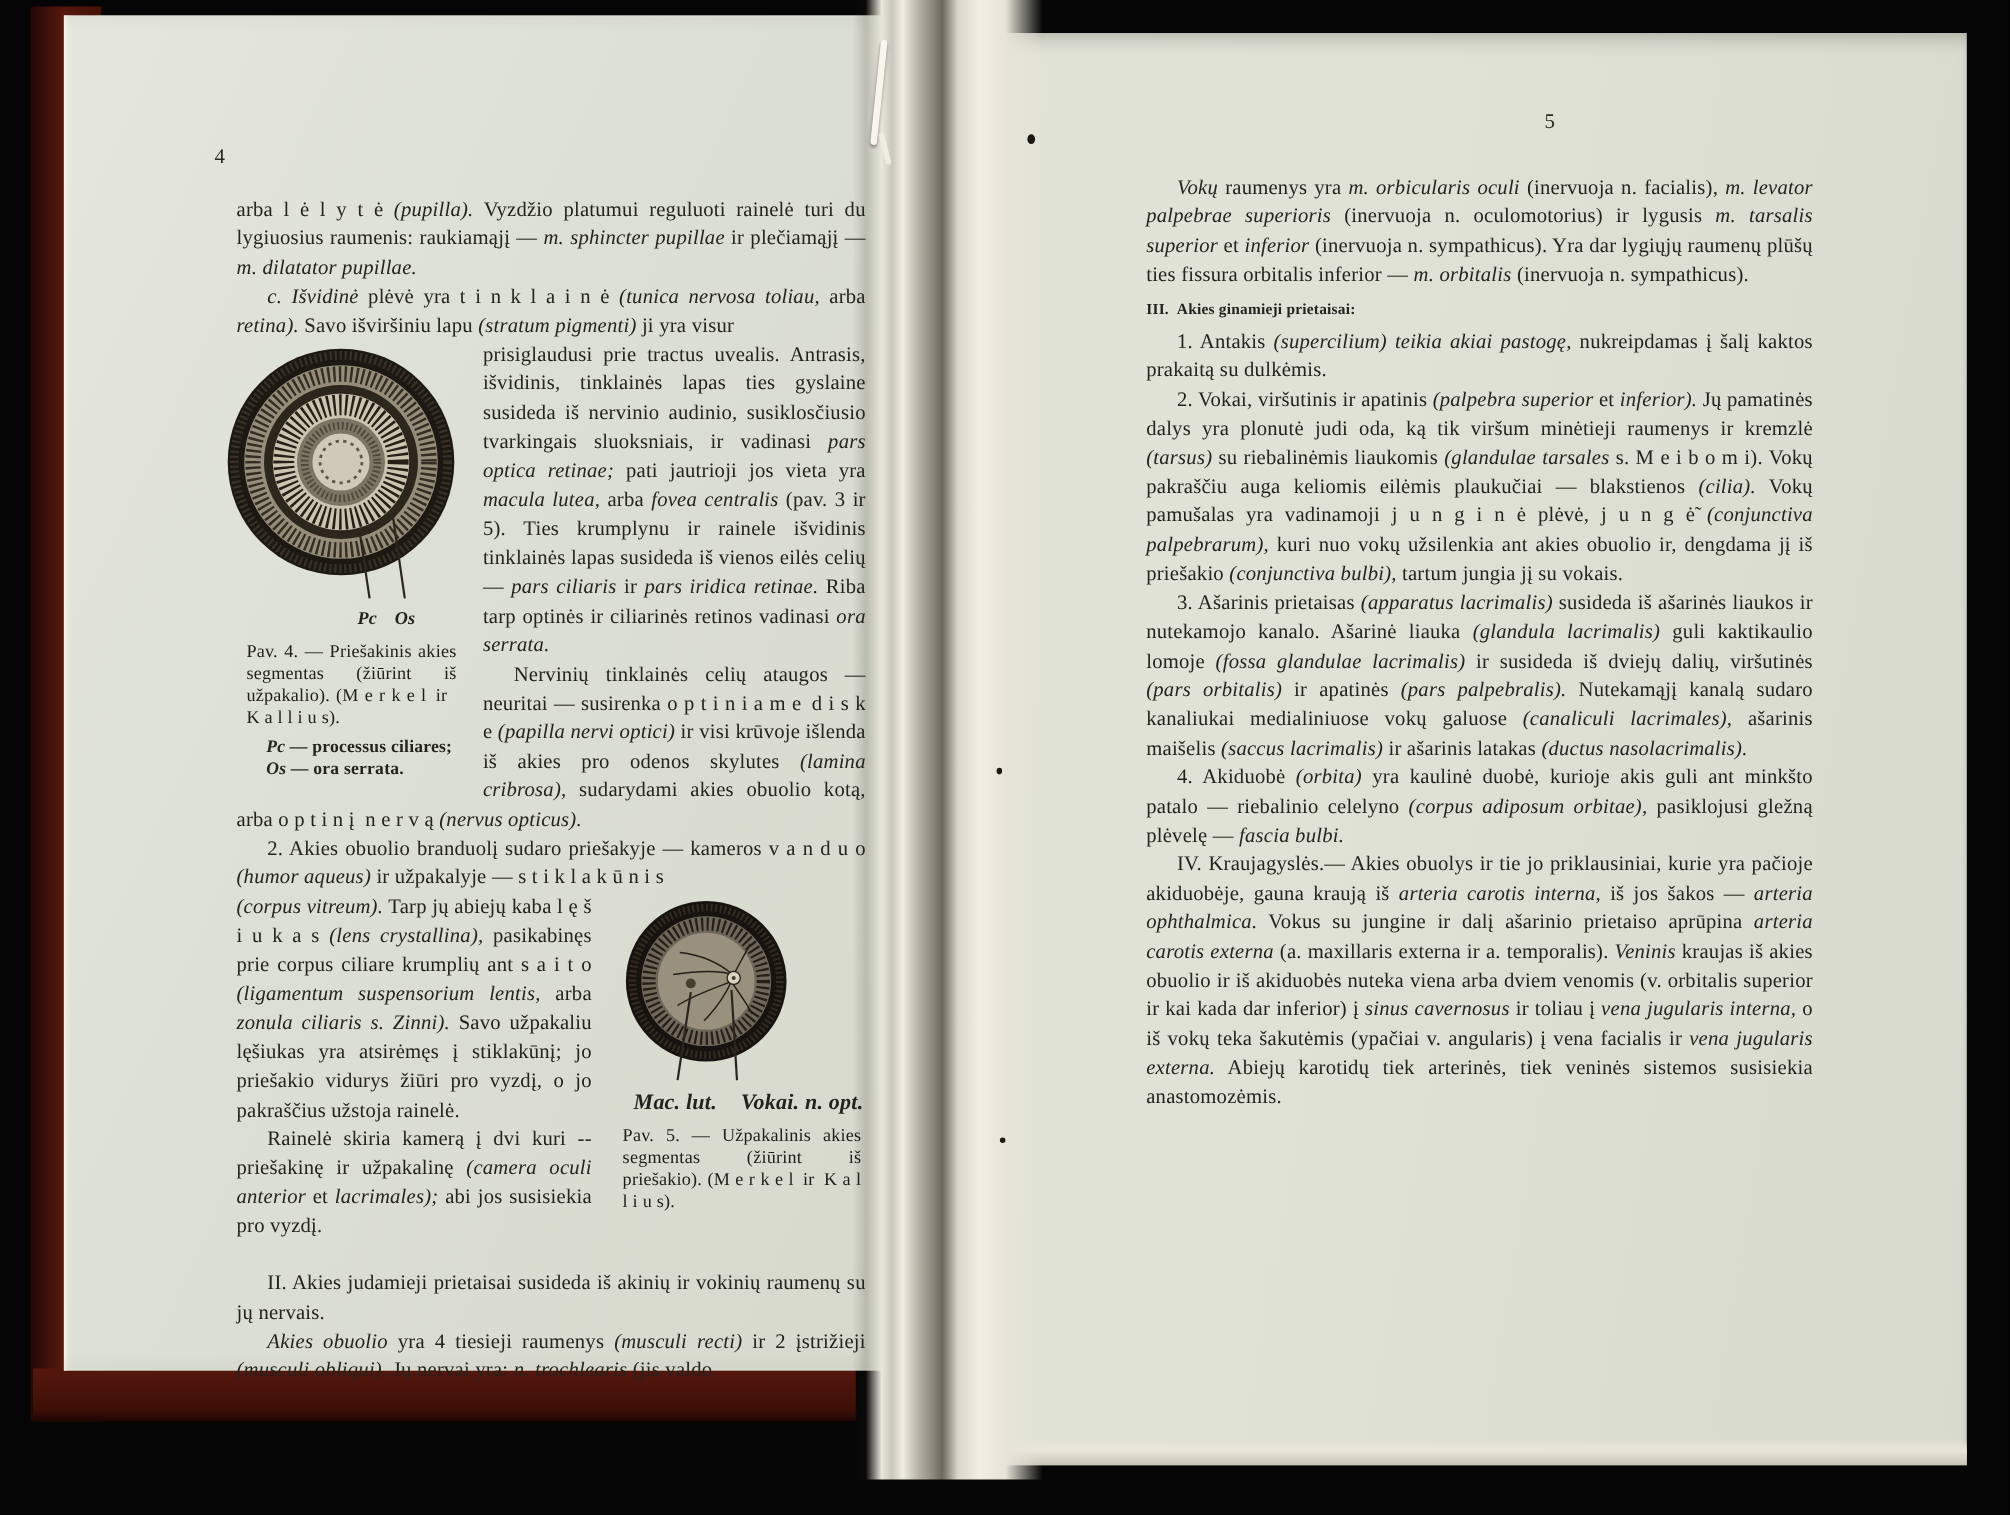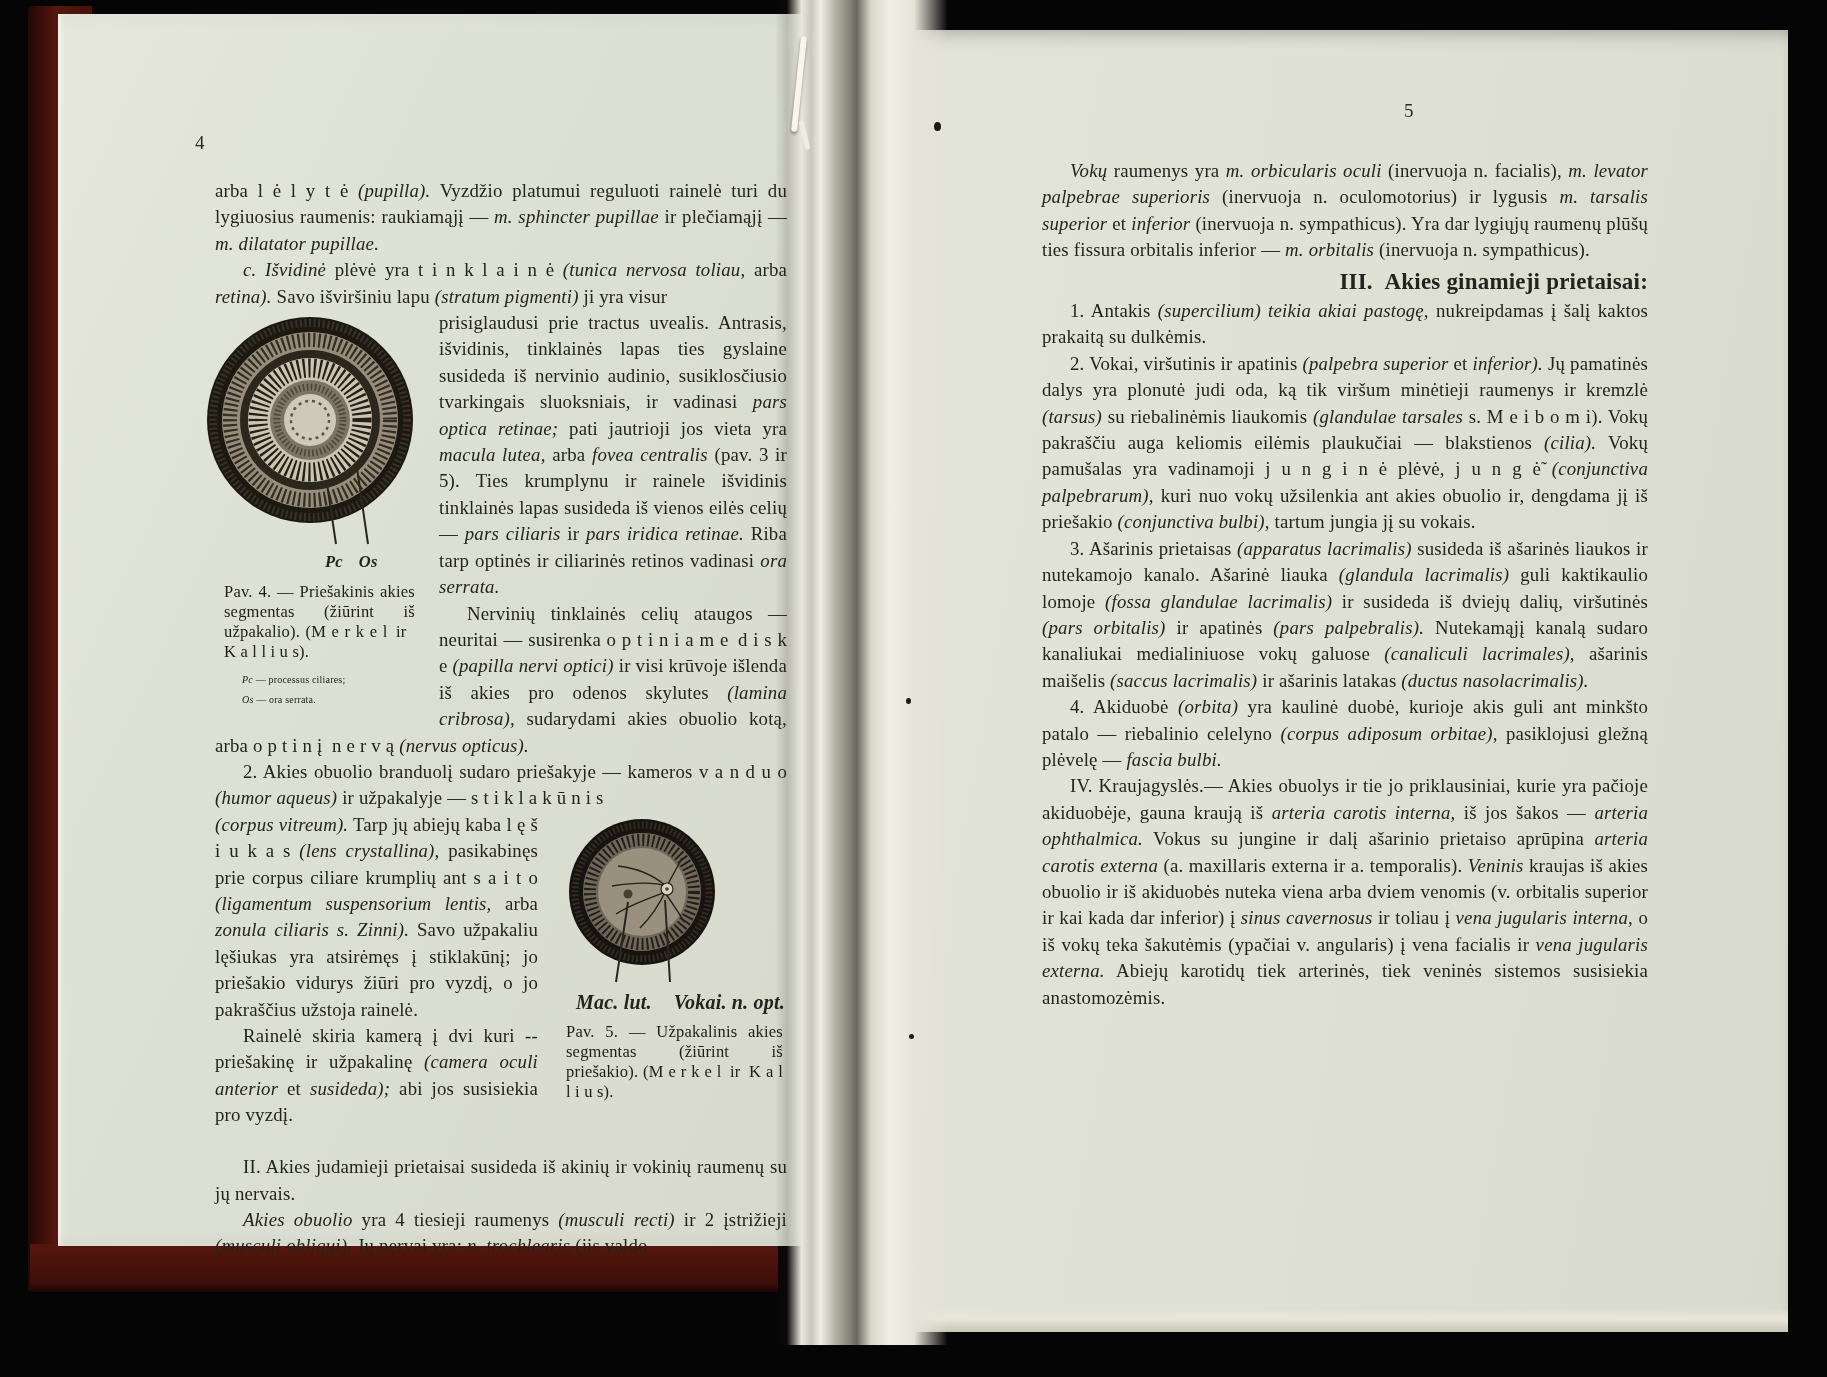--- a/index.html
+++ b/index.html
@@ -46,32 +46,32 @@
   .pn-left{left:137px;top:118px;}
   .pn-right{left:566px;top:70px;}
   .textblock{position:absolute;font-size:18.8px;line-height:26.4px;letter-spacing:.2px;}
   .lt{left:157px;top:164px;width:572px;}
   .rt{left:204px;top:128px;width:606px;}
   p{margin:0;text-align:justify;}
   .ind{text-indent:28px;}
   .clr{clear:both;}
   .s-i{font-style:italic;}
   .s-b{font-weight:400;}
-  h3.sect{margin:5px 0 3px;font-size:23px;text-align:right;font-weight:700;}
+  h3.sect{margin:5px 0 3px;font-size:14px;text-align:left;font-weight:700;}
 
   
   .figblock{font-weight:700;}
   .fig4{float:left;width:245px;margin:6px 14px 8px -35px;}
   .fig4 svg{display:block;margin-left:25px;}
   .fig-labels{font-size:16.5px;font-style:italic;font-weight:700;margin-top:1px;}
   .f4l{padding-left:145px;display:flex;gap:16px;}
   .fig-caption{font-size:16.5px;line-height:20px;font-weight:400;text-align:justify;
     color:#1e1d18;margin-top:7px;letter-spacing:.2px;}
   .c4{padding:0 10px 0 44px;}
-  .fig-legend{font-size:10px;line-height:19.5px;font-weight:400;margin-top:8px;padding-left:62px;}
+  .fig-legend{font-size:16px;line-height:19.5px;font-weight:700;margin-top:8px;padding-left:62px;}
   .fig5{float:right;width:235px;margin:4px 0 52px 14px;}
   .fig5 svg{display:block;}
   .f5l{display:flex;font-size:20px;}
   .f5l .ml{margin-left:24px;}
   .f5l .pn2{margin-left:22px;}
   .c5{padding:0 4px 0 14px;}
 </style>
 </head>
 <body>
 
@@ -140,21 +140,21 @@
           <line x1="113" y1="84" x2="118" y2="166" stroke="#2a261f" stroke-width="2"></line>
         </svg>
         <div class="fig-labels f5l">
           <span class="ml s-i">Mac. lut.</span>
           <span class="pn2 s-i">Vokai. n. opt.</span>
         </div>
         <div class="fig-caption c5"><span>Pav. 5. — Užpakalinis akies segmentas (žiūrint iš priešakio).  (M e r k e l ir K a l l i u s).</span></div>
       </div>
 
       <p class="noind"><span class="s-i">(corpus vitreum).</span><span>  Tarp jų abiejų kaba  l ę š i u k a s  </span><span class="s-i">(lens crystallina),</span><span> pasikabinęs prie corpus ciliare krumplių ant  s a i t o  </span><span class="s-i">(ligamentum suspensorium lentis,</span><span> arba </span><span class="s-i">zonula ciliaris s. Zinni).</span><span>  Savo užpakaliu lęšiukas yra atsirėmęs į stiklakūnį; jo priešakio vidurys žiūri pro vyzdį, o jo pakraščius užstoja rainelė.</span></p>
-      <p class="ind"><span>Rainelė skiria kamerą į dvi kuri -- priešakinę ir užpakalinę </span><span class="s-i">(camera oculi anterior</span><span> et </span><span class="s-i">susideda);</span><span> abi jos susisiekia pro vyzdį.</span></p>
+      <p class="ind"><span>Rainelė skiria kamerą į dvi kuri -- priešakinę ir užpakalinę </span><span class="s-i">(camera oculi anterior</span><span> et </span><span class="s-i">lacrimales);</span><span> abi jos susisiekia pro vyzdį.</span></p>
       <p class="ind clr"><span class="s-b">II. Akies judamieji prietaisai</span><span>  susideda iš akinių ir vokinių raumenų su jų nervais.</span></p>
       <p class="ind"><span class="s-i">Akies obuolio</span><span> yra 4 tiesieji raumenys </span><span class="s-i">(musculi recti)</span><span> ir 2 įstrižieji </span><span class="s-i">(musculi obliqui).</span><span>  Jų nervai yra: </span><span class="s-i">n. trochlearis</span><span> (jis valdo</span></p>
     </div>
   </div>
 
   <div class="page right-page">
     <div class="pagenum pn-right">5</div>
 
     <div class="textblock rt">
       <p class="ind"><span class="s-i">Vokų</span><span> raumenys yra </span><span class="s-i">m. orbicularis oculi</span><span> (inervuoja n. facialis), </span><span class="s-i">m. levator palpebrae superioris</span><span> (inervuoja n. oculomotorius) ir lygusis </span><span class="s-i">m. tarsalis superior</span><span> et </span><span class="s-i">inferior</span><span>  (inervuoja n. sympathicus).  Yra dar lygiųjų raumenų plūšų ties fissura orbitalis inferior — </span><span class="s-i">m. orbitalis</span><span> (inervuoja n. sympathicus).</span></p>

